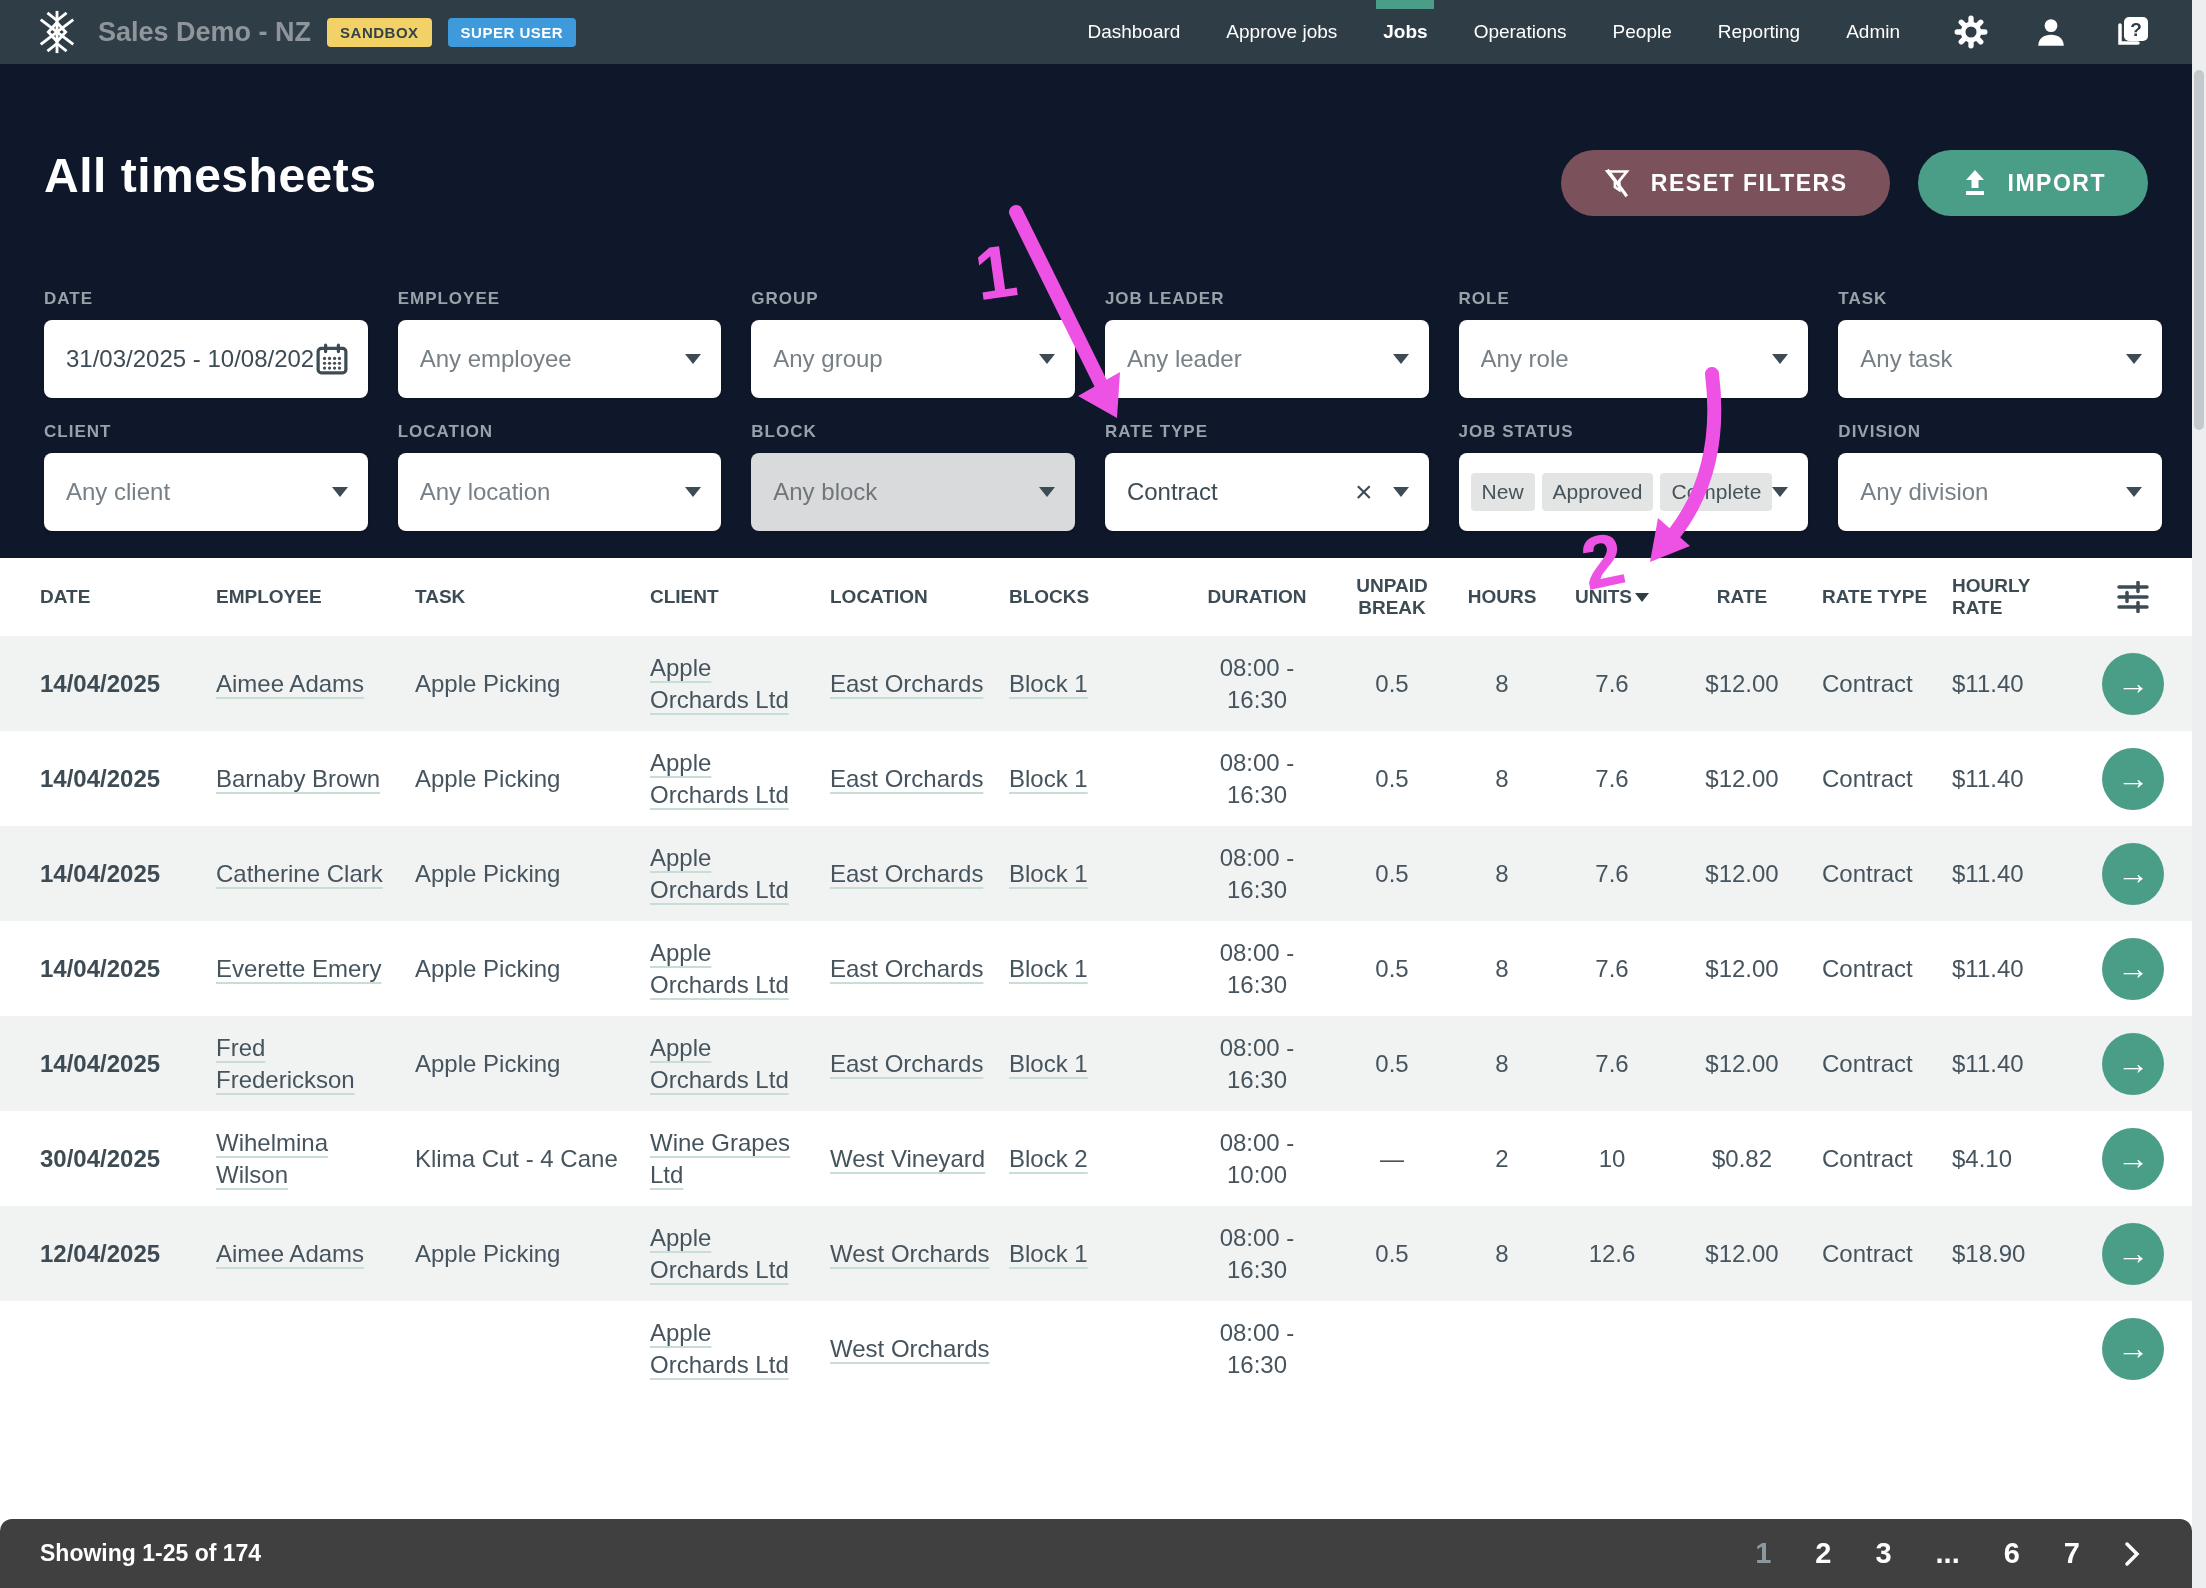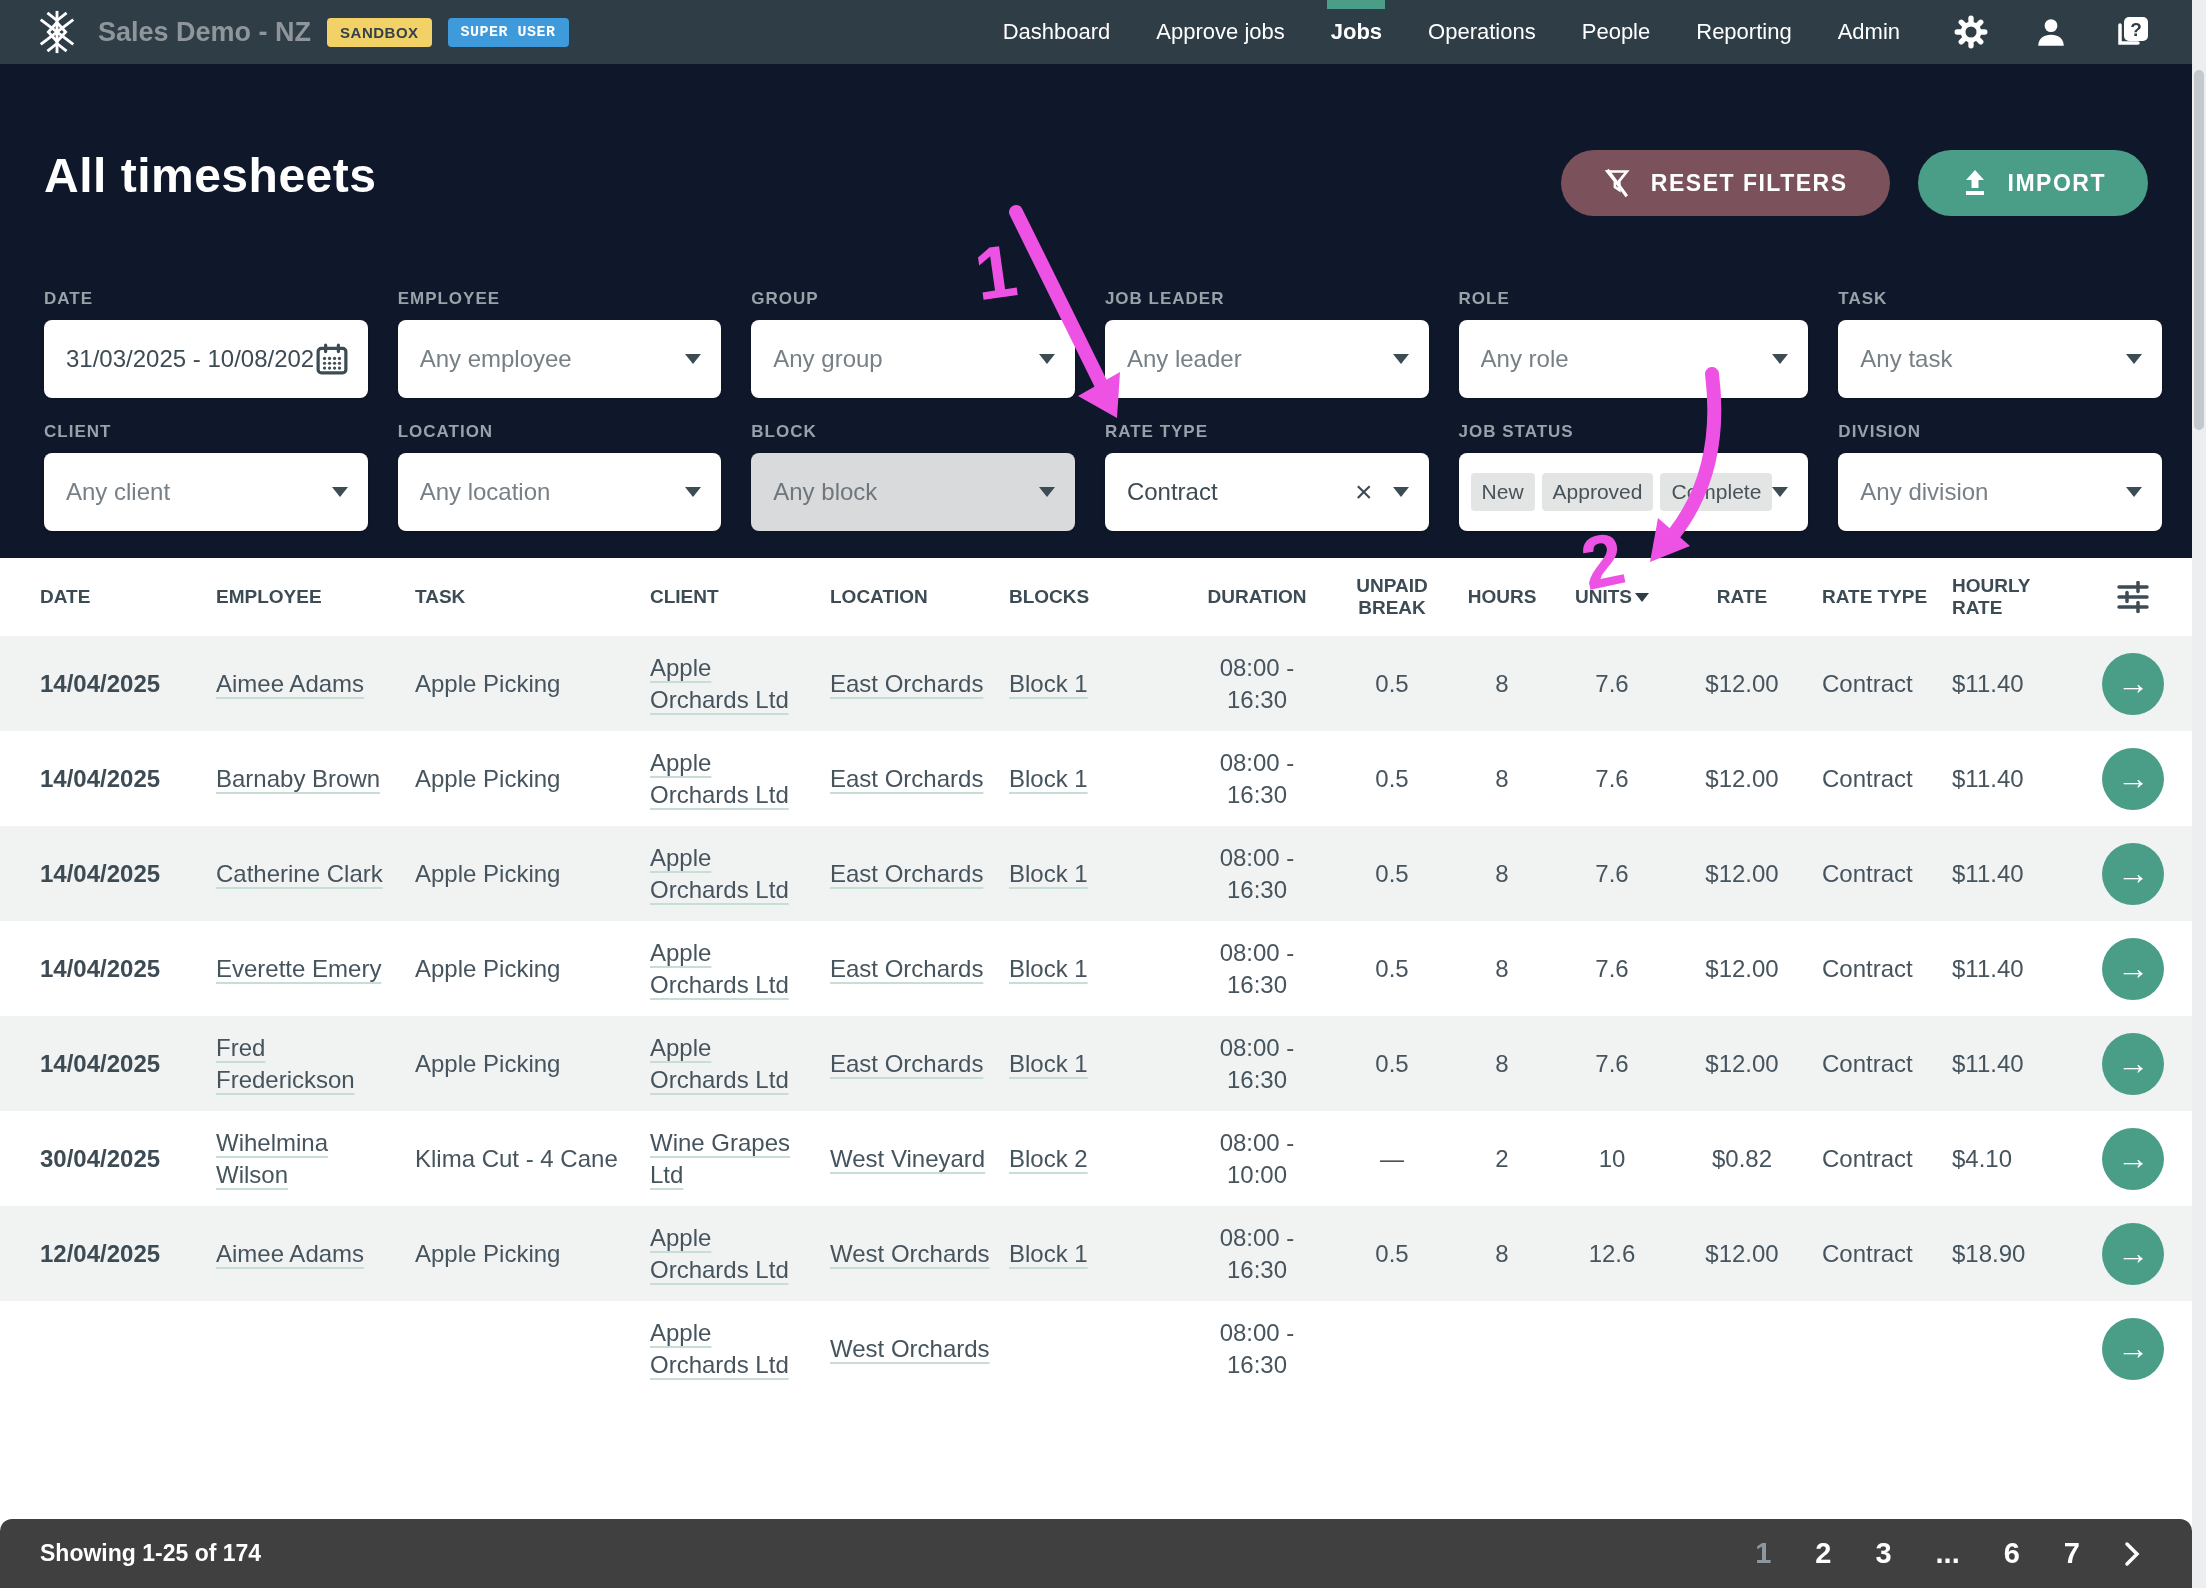--- a/index.html
+++ b/index.html
@@ -6,23 +6,23 @@
   html,body { width:2206px; height:1588px; overflow:hidden; }
   body { position:relative; font-family:"Liberation Sans","DejaVu Sans",sans-serif; background:#fff; }
 
   
   .navbar { position:absolute; top:0; left:0; width:2206px; height:64px; background:#2f3d46;
             display:flex; align-items:center; padding:0 56px 0 34px; z-index:30; }
   .logo { width:46px; height:46px; flex:0 0 auto; }
   .app-title { margin-left:18px; font-size:27px; font-weight:700; color:#8e969c; white-space:nowrap; }
   .badge { margin-left:16px; padding:6px 13px; border-radius:4px; font-size:15px; font-weight:700; letter-spacing:.5px; white-space:nowrap;text-align:right; }
   .badge.sandbox { background:#f2d267; color:#33424a; }
-  .badge.super { background:#3f9adb; color:#fff;font-family:Liberation Mono, monospace; }
+  .badge.super { background:#3f9adb; color:#fff; }
   .nav-items { margin-left:auto; display:flex; align-items:center; gap:46px; height:64px; }
-  .nav-item { position:relative; height:64px; display:flex; align-items:center; color:#fff; font-size:22px; cursor:pointer; white-space:nowrap; }
+  .nav-item { position:relative; height:64px; display:flex; align-items:center; color:#fff; font-size:19px; cursor:pointer; white-space:nowrap; }
   .nav-item.active { font-weight:700; }
   .nav-item.active::before { content:""; position:absolute; top:0; left:50%; transform:translateX(-50%);
             width:58px; height:9px; background:#4a9d87; }
   .nav-icons { display:flex; align-items:center; gap:46px; margin-left:54px; }
   .nav-icons .icon { cursor:pointer; display:flex; }
 
   
   .hero { position:absolute; top:64px; left:0; width:2206px; height:494px; background:#0f172a; }
   .hero h1 { padding:84px 0 0 44px; font-size:48px; font-weight:700; color:#fff; letter-spacing:.5px; }
   .hero-buttons { position:absolute; top:86px; right:58px; display:flex; gap:28px; }

